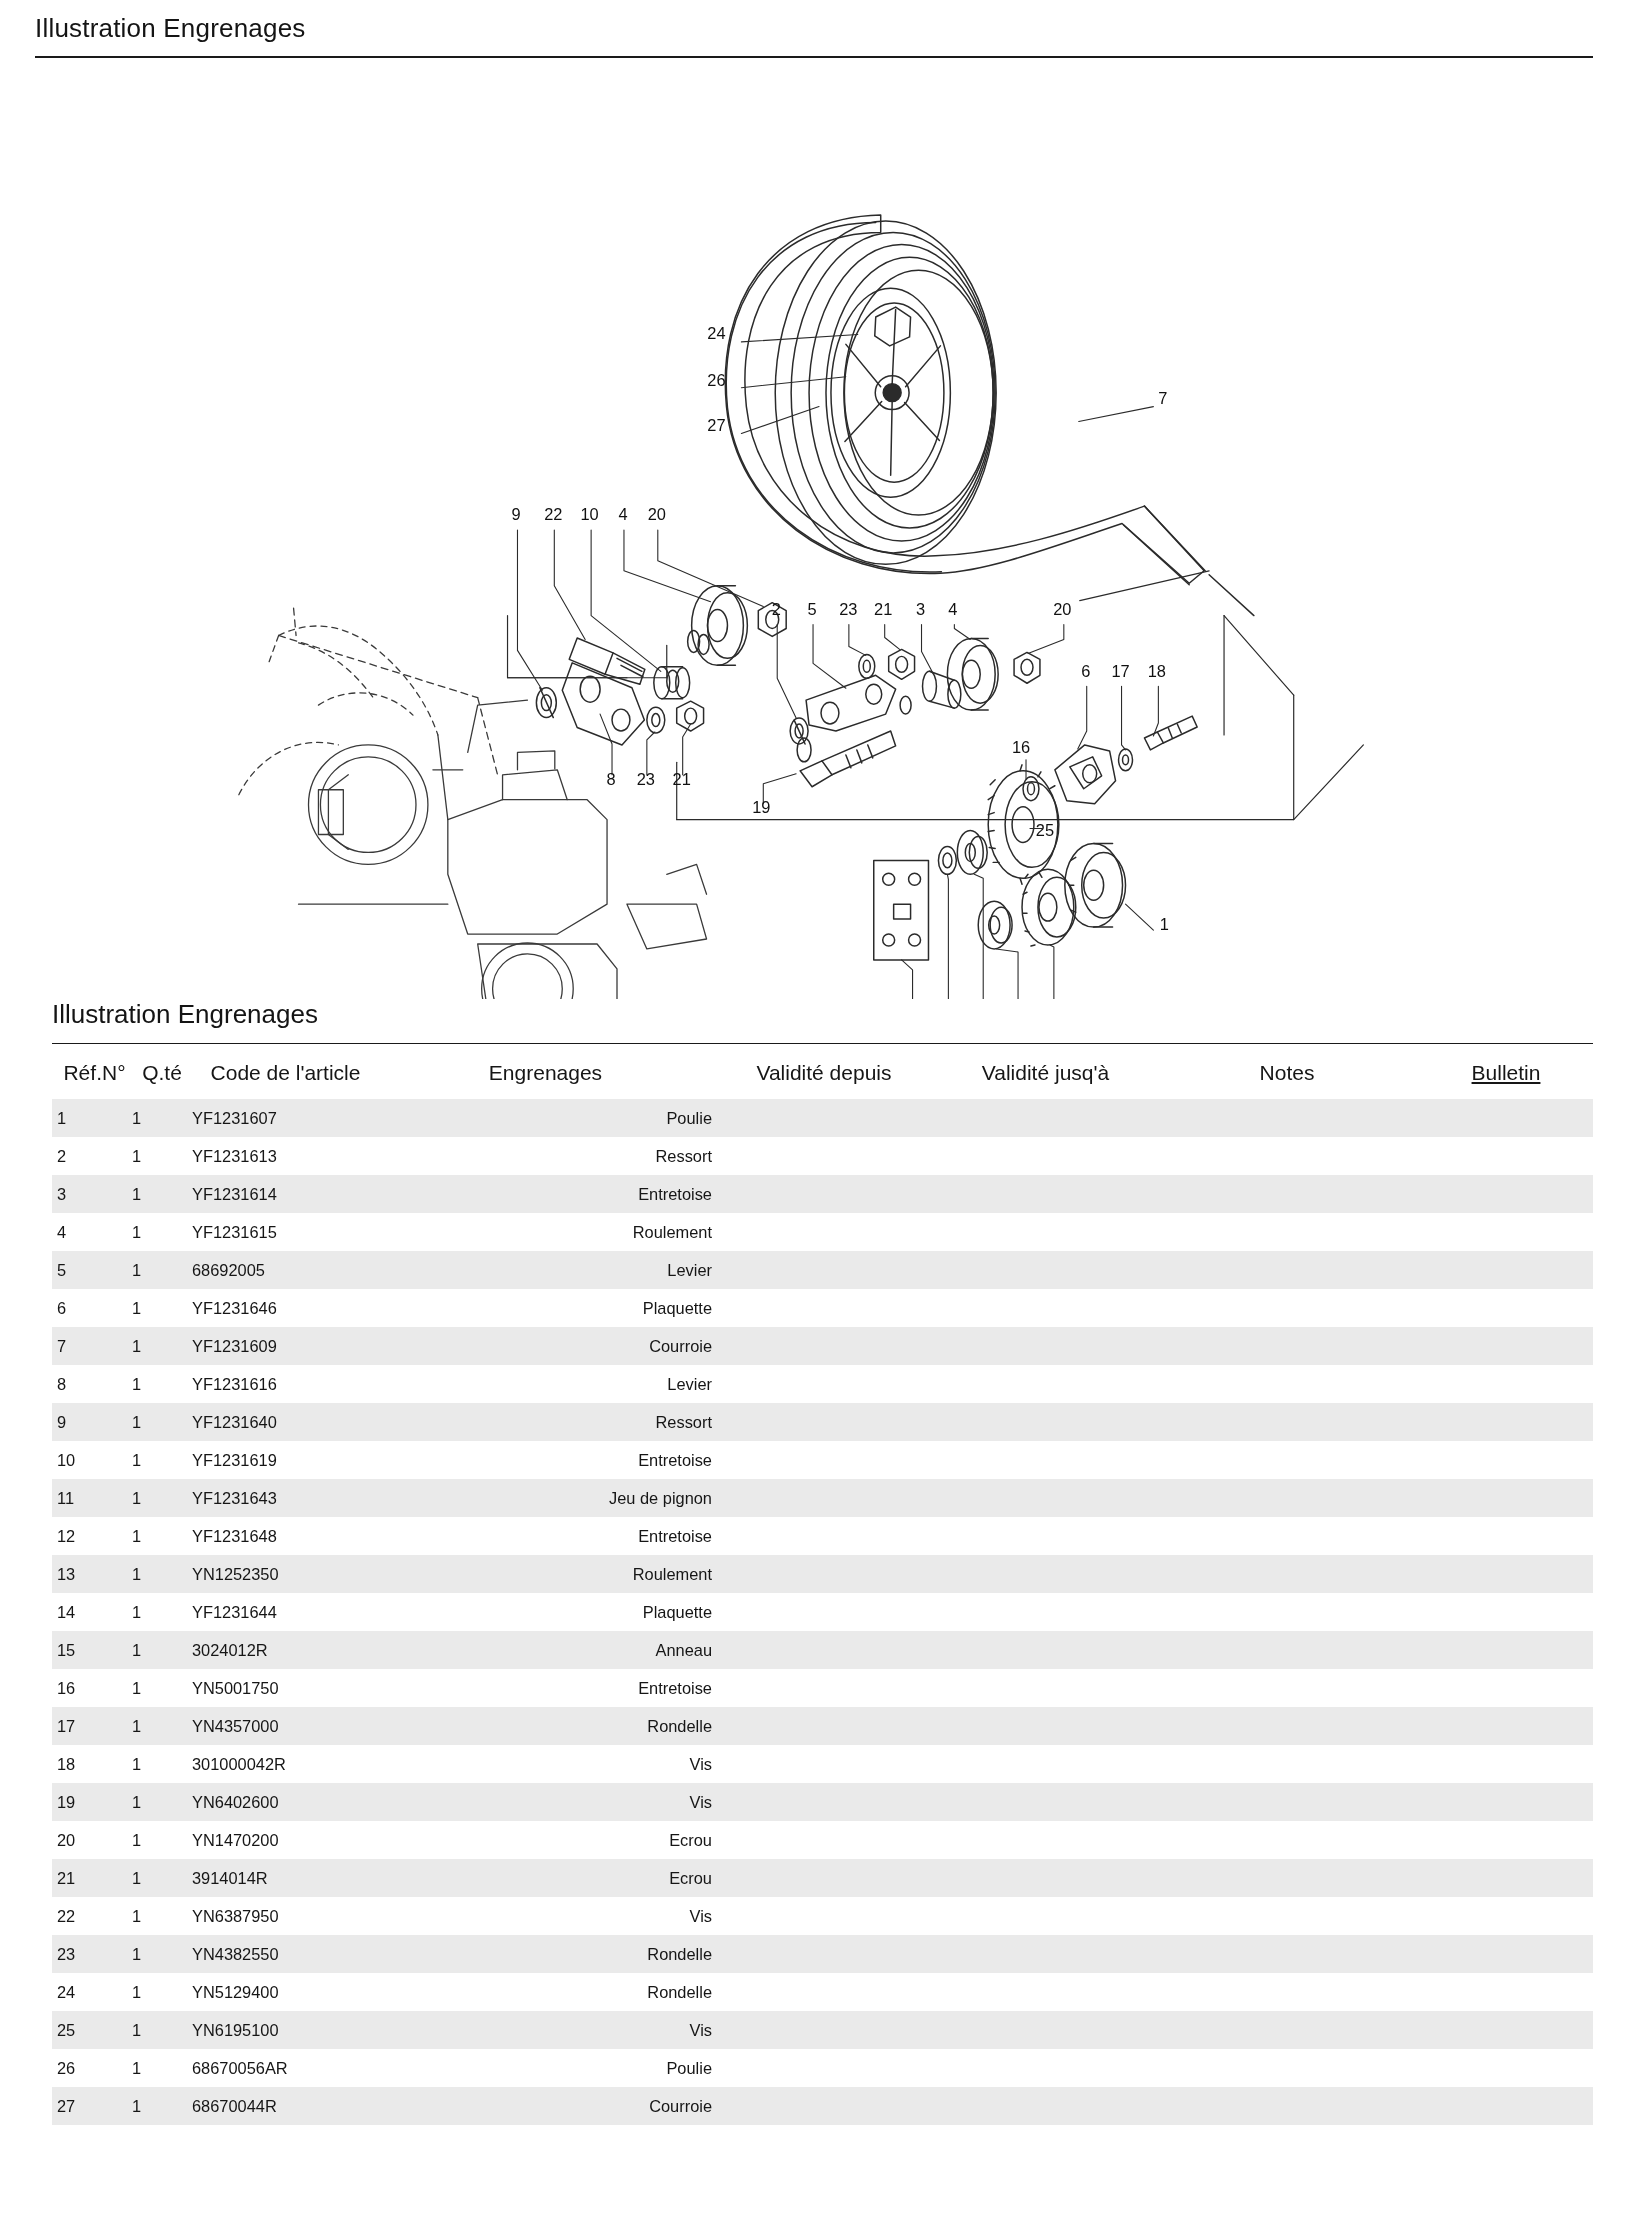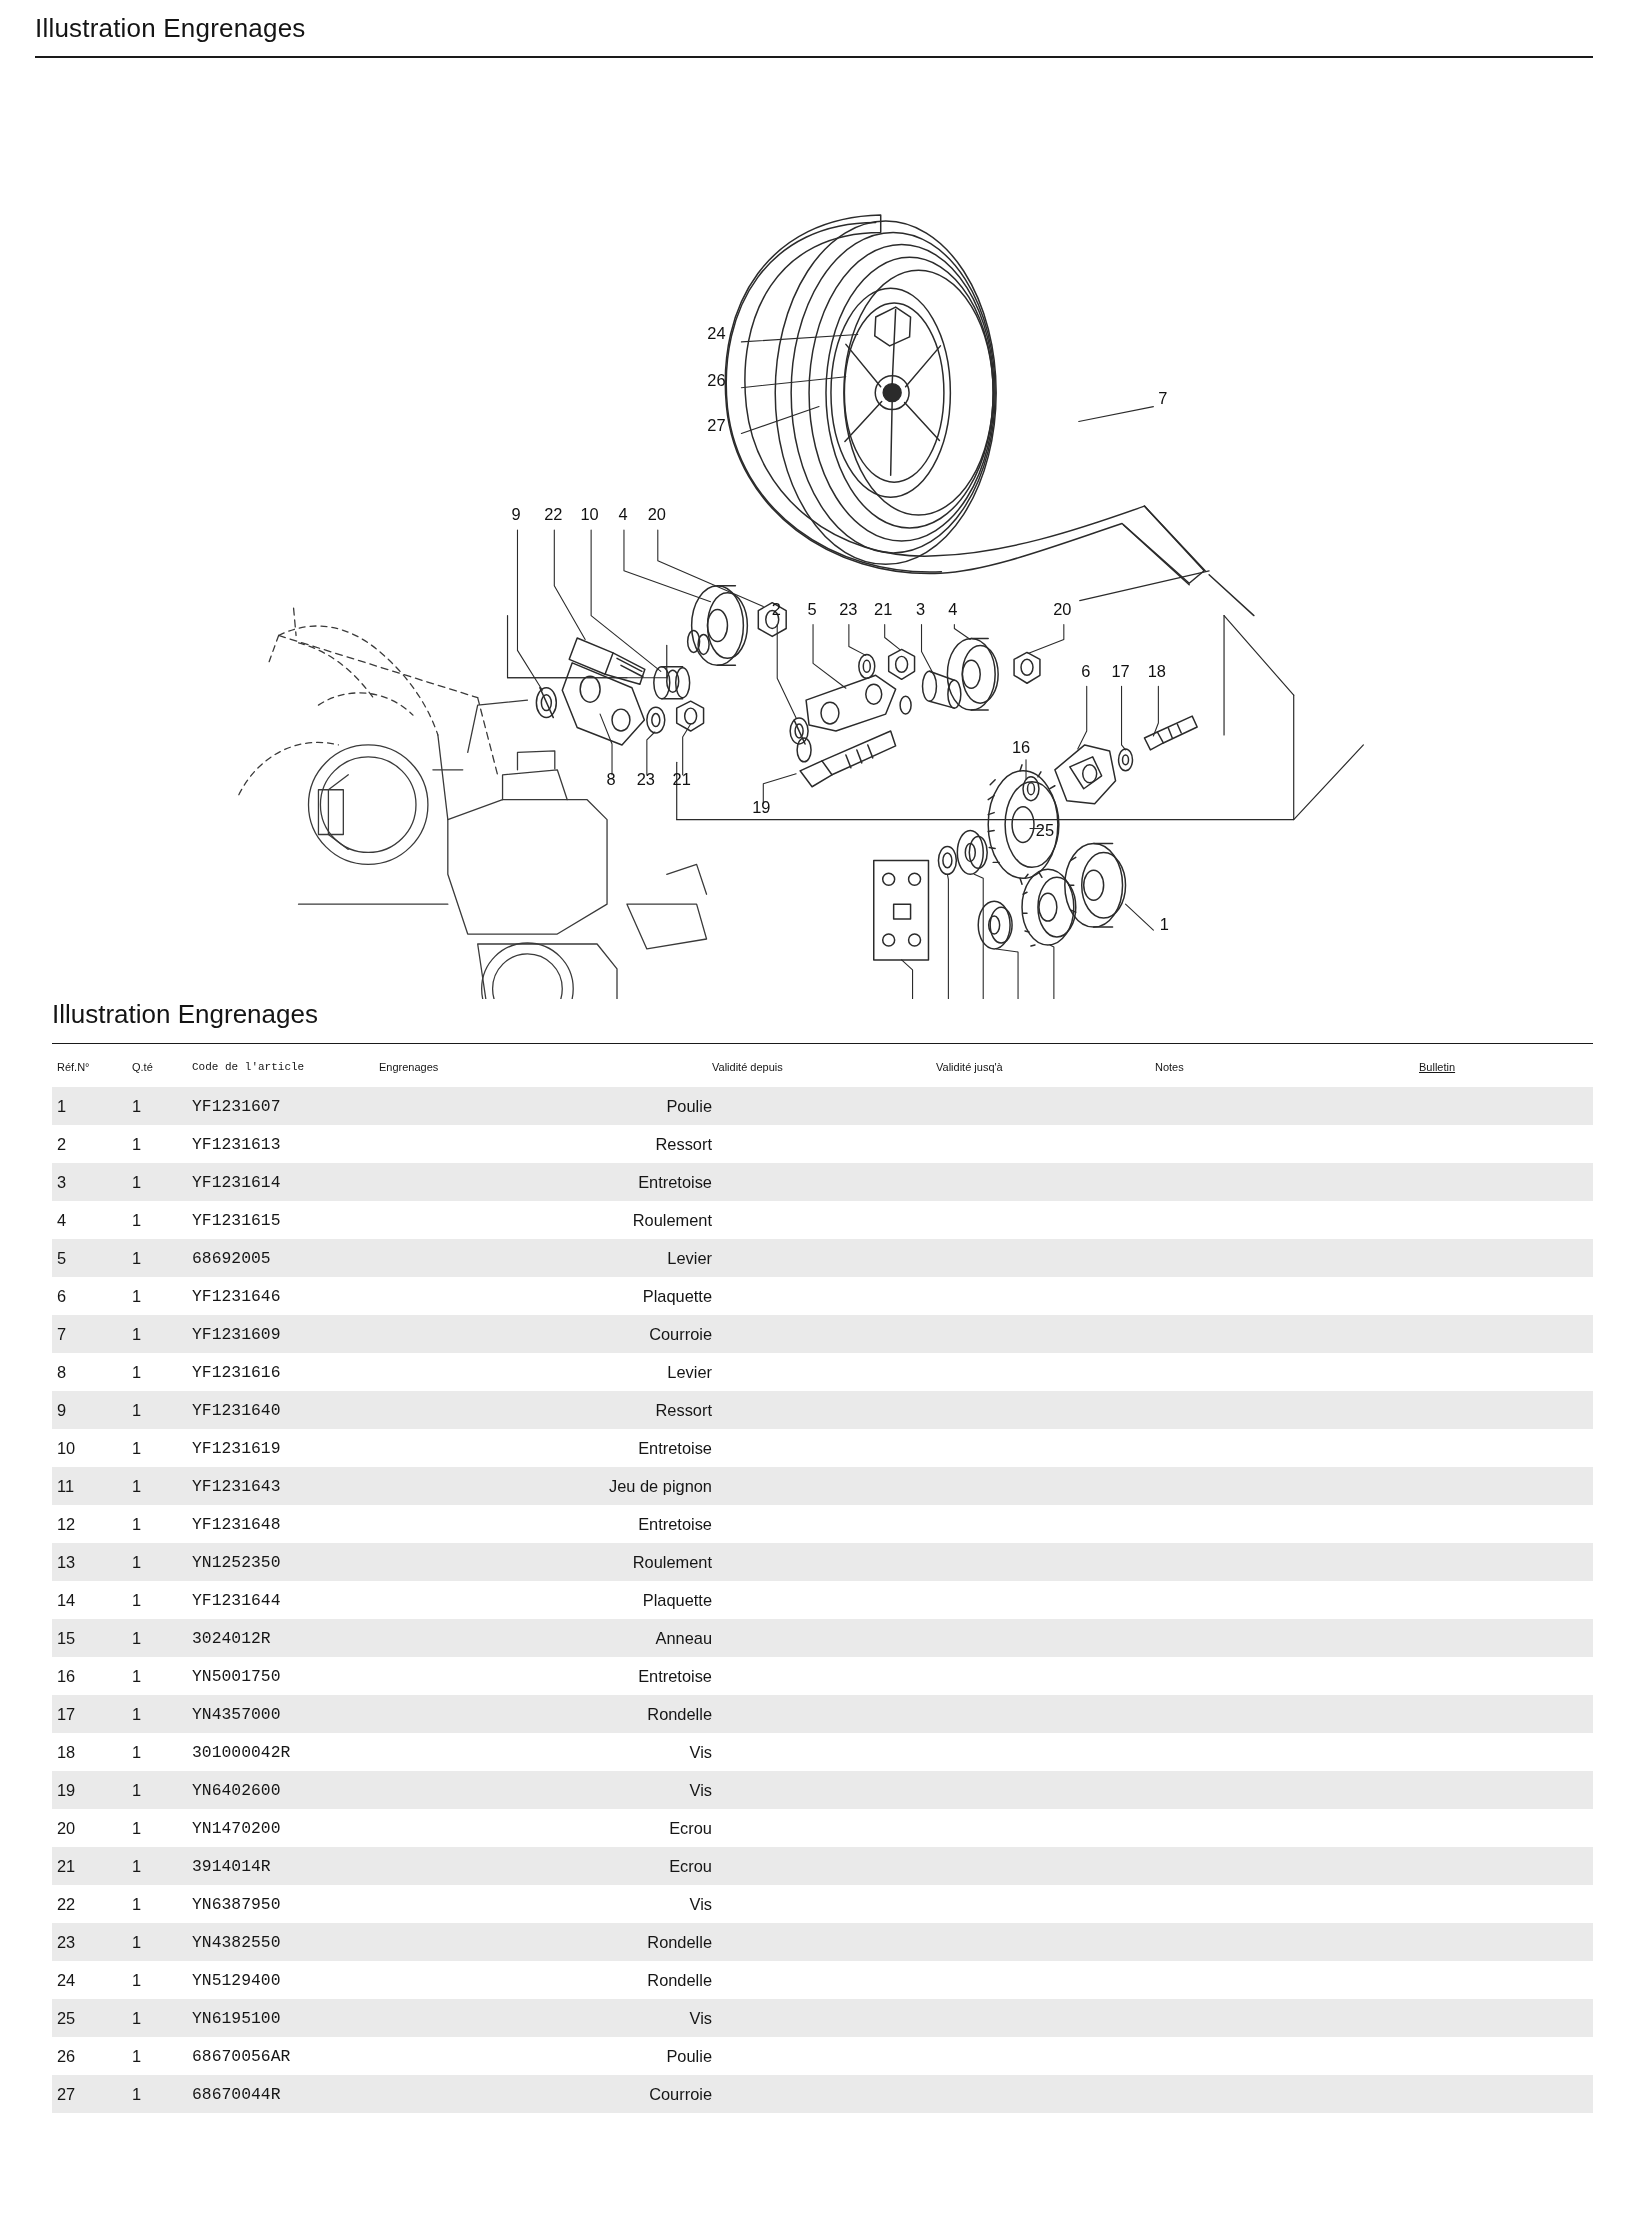--- a/index.html
+++ b/index.html
@@ -73,42 +73,42 @@
     padding: 0 52px;
     margin-top: 0;
   }
   table.parts {
     width: 100%;
     border-collapse: collapse;
     font-size: 16.4px;
   }
   table.parts thead th {
     font-weight: 400;
-    text-align: left;
+    text-align: center;
     padding: 17px 0 14px 0;
     color: #161616;
-    font-size: 11px;
+    font-size: 21px;
     white-space: nowrap;
   }
   table.parts tbody td {
     padding: 9.5px 0 9.5px 0;
     color: #161616;
     font-size: 16.4px;
     vertical-align: top;
   }
   table.parts tbody tr.odd td {
     background: #eaeaea;
   }
   table.parts tbody tr.even td {
     background: #ffffff;
   }
   
   .c-ref   { width: 80px; padding-left: 5px !important; }
   .c-qty   { width: 60px; }
-  .c-code  { width: 187px; font-family: Liberation Mono, monospace; }
+  .c-code  { width: 187px; }
   .c-desc  { width: 333px; text-align: right; }
   .c-vdep  { width: 224px; }
   .c-vjus  { width: 219px; }
   .c-notes { width: 264px; }
   .c-bull  { width: auto; text-decoration: underline; }
 
   td.c-ref, th.c-ref { padding-left: 5px; }
 
   
 </style>

